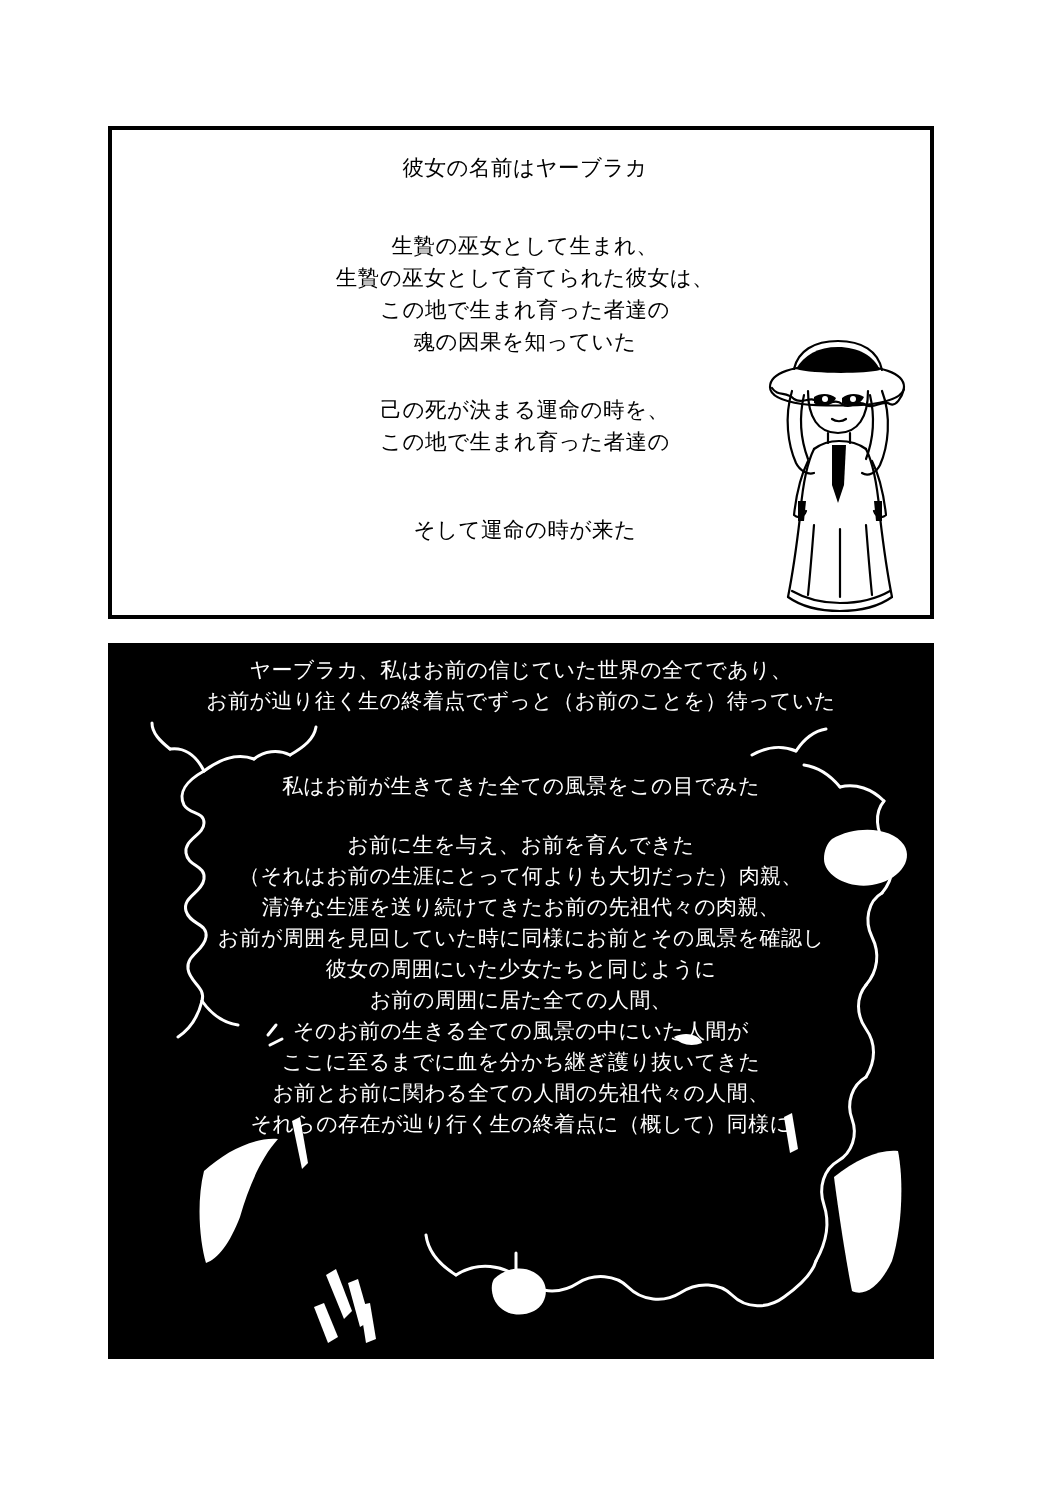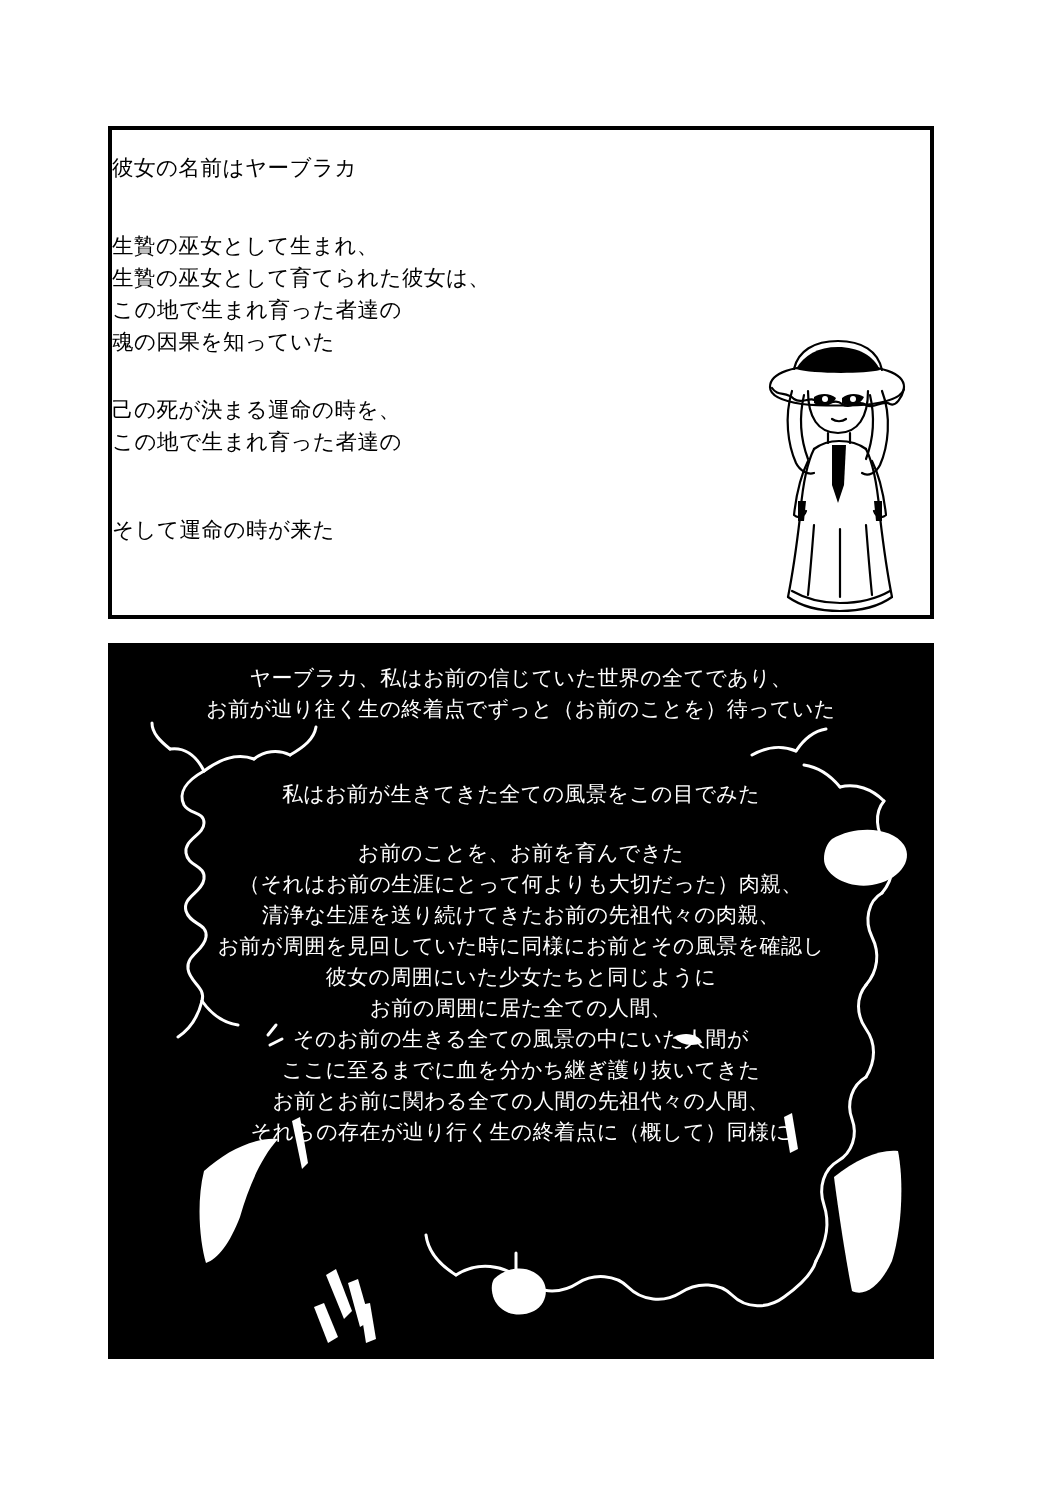--- a/index.html
+++ b/index.html
@@ -32,21 +32,21 @@
     border: 4px solid #000000;
     box-sizing: border-box;
     overflow: hidden;
   }
   .panel-one-text {
     position: absolute;
     left: 0;
     top: 0;
     width: 826px;
     padding-top: 22px;
-    text-align: left;
+    text-align: center;
     color: #000000;
     font-size: 21.5px;
     line-height: 32px;
     letter-spacing: 0.5px;
   }
   .para {
     margin: 0;
     padding: 0;
   }
   .gap-lg { height: 46px; }
@@ -74,21 +74,21 @@
   }
   .panel-two-deco {
     position: absolute;
     left: 0; top: 0;
     width: 826px;
     height: 716px;
   }
   .panel-two-text {
     position: absolute;
     left: 0;
-    top: 8px;
+    top: 0;
     width: 826px;
     padding-top: 12px;
     text-align: center;
     color: #ffffff;
     font-size: 21px;
     line-height: 31px;
     letter-spacing: 0.4px;
     z-index: 5;
   }
   .p2-gap-a { height: 26px; }
@@ -218,21 +218,21 @@
       </g>
     </svg>
 
     <div class="panel-two-text">
       <div class="para">ヤーブラカ、私はお前の信じていた世界の全てであり、</div>
       <div class="para">お前が辿り往く生の終着点でずっと（お前のことを）待っていた</div>
       <div class="p2-gap-a"></div>
       <div class="p2-gap-b"></div>
       <div class="para">私はお前が生きてきた全ての風景をこの目でみた</div>
       <div class="p2-gap-c"></div>
-      <div class="para">お前のことを、お前を育んできた</div>
+      <div class="para">お前に生を与え、お前を育んできた</div>
       <div class="para">（それはお前の生涯にとって何よりも大切だった）肉親、</div>
       <div class="para">清浄な生涯を送り続けてきたお前の先祖代々の肉親、</div>
       <div class="para">お前が周囲を見回していた時に同様にお前とその風景を確認し</div>
       <div class="para">彼女の周囲にいた少女たちと同じように</div>
       <div class="para">お前の周囲に居た全ての人間、</div>
       <div class="para">そのお前の生きる全ての風景の中にいた人間が</div>
       <div class="para">ここに至るまでに血を分かち継ぎ護り抜いてきた</div>
       <div class="para">お前とお前に関わる全ての人間の先祖代々の人間、</div>
       <div class="para">それらの存在が辿り行く生の終着点に（概して）同様に</div>
     </div>

